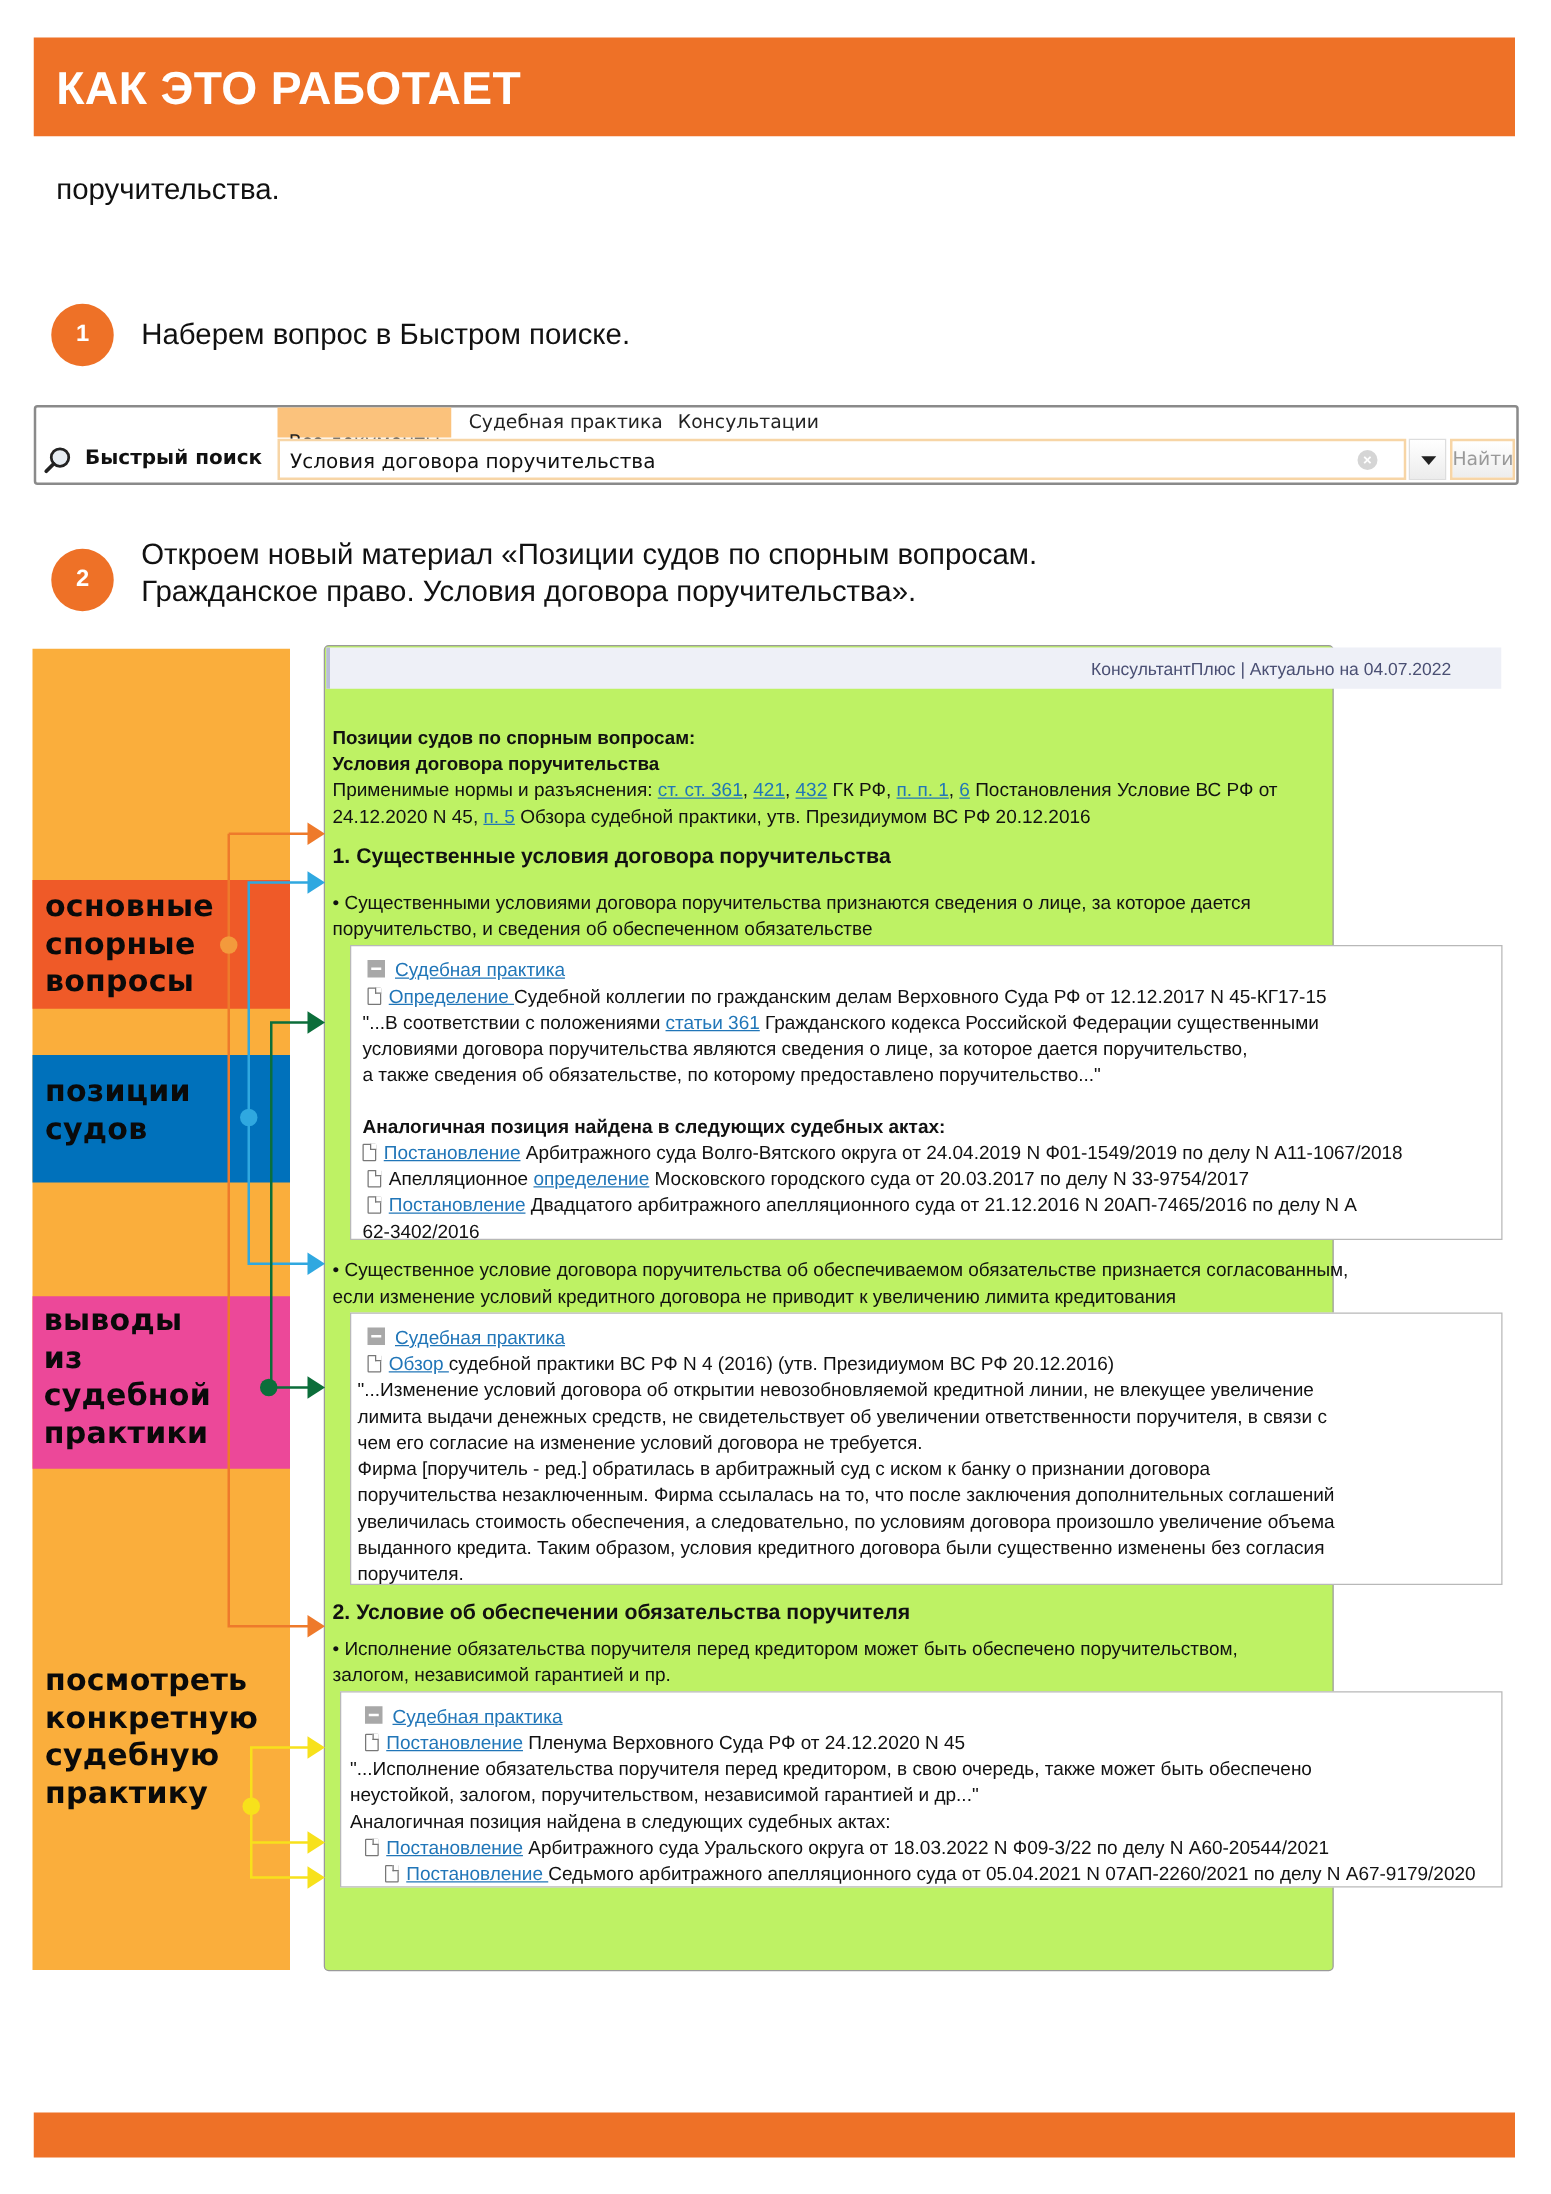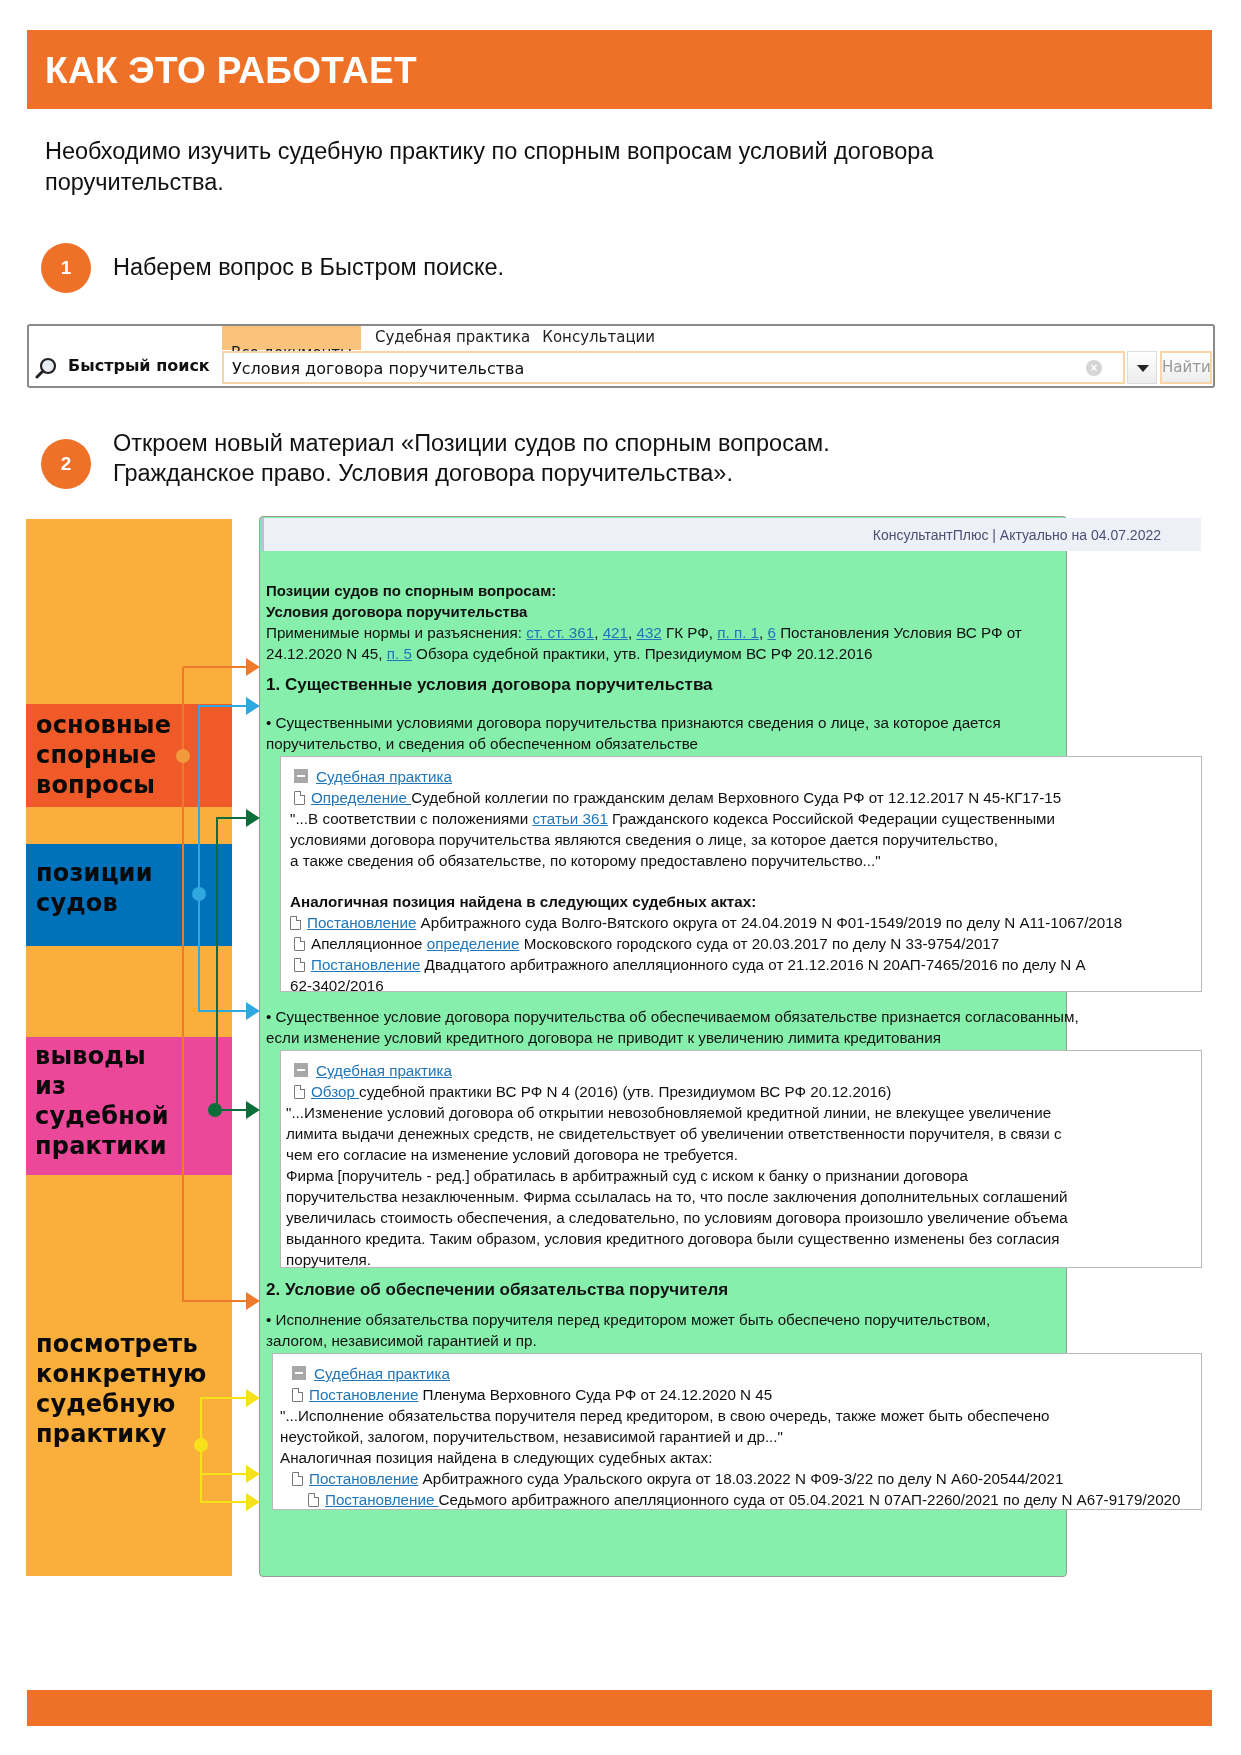--- a/index.html
+++ b/index.html
@@ -29,21 +29,21 @@
   .qs-drop { position: absolute; left: 1098px; top: 25px; width: 30px; height: 33px; border: 1px solid #ddd; background: linear-gradient(#ffffff, #ececec); }
   .qs-drop::after { content: ""; position: absolute; left: 9px; top: 13px; border-left: 6px solid transparent; border-right: 6px solid transparent; border-top: 7px solid #222; }
   .qs-find { position: absolute; left: 1131px; top: 25px; width: 52px; height: 33px; border: 2px solid #f7d5a6; background: linear-gradient(#ffffff, #ededed); font-family: "DejaVu Sans", sans-serif; font-size: 15px; color: #999; text-align: center; line-height: 29px; }
 
   
   .legend { position: absolute; left: 26px; top: 519px; width: 206px; height: 1057px; background: #faae3c; }
   .legend-block { position: absolute; left: 0; width: 206px; }
   .legend-label { position: absolute; left: 10px; font-family: "DejaVu Sans", sans-serif; font-weight: bold; font-size: 24px; line-height: 30px; color: #0a0a0a; letter-spacing: 0.2px; }
 
   
-  .doc { position: absolute; left: 259px; top: 516px; width: 808px; height: 1061px; border: 1.5px solid #9a9a9a; border-radius: 4px; background: #86efac; }
+  .doc { position: absolute; left: 259px; top: 516px; width: 808px; height: 1061px; border: 1.5px solid #9a9a9a; border-radius: 4px; background: #bef264; }
   .doc-head { position: absolute; left: 1px; top: 1px; width: 940px; height: 33px; background: #eef0f7; border-left: 3px solid #b9bfd8; }
   .doc-head span { position: absolute; right: 40px; top: 9px; font-size: 14px; color: #4a4f73; }
   .doc-body { position: absolute; left: 6px; top: 50px; width: 940px; font-size: 15.2px; line-height: 21px; color: #111; }
   .t { position: absolute; left: 0; white-space: nowrap; }
   .b { font-weight: bold; }
   a, .lnk { color: #2176b8; text-decoration: underline; }
   .h1d { font-weight: bold; font-size: 15px; }
   .h2d { font-weight: bold; font-size: 17px; }
   .box { position: absolute; border: 1.5px solid #b8b8b8; background: #fff; }
   .minus { display: inline-block; width: 14px; height: 14px; background: #a8a8a8; position: relative; vertical-align: -1px; margin-right: 8px; }
@@ -55,21 +55,20 @@
   svg.connectors { position: absolute; left: 0; top: 0; pointer-events: none; }
 </style>
 </head>
 <body>
 
 <div class="title-bar">
   <h1>КАК ЭТО РАБОТАЕТ</h1>
 </div>
 
 <div class="intro">
-  <div>Необходимо изучить судебную практику по спорным вопросам условий договора</div>
   <div>поручительства.</div>
 </div>
 
 <div class="step" style="top:243px;">
   <div class="step-num" style="left:0;top:0;">1</div>
   <div class="step-text" style="top:9px;">Наберем вопрос в Быстром поиске.</div>
 </div>
 
 <div class="qs">
   <svg class="qs-icon" viewBox="0 0 24 24">
@@ -128,21 +127,21 @@
   </div>
 </div>
 
 <div class="doc">
   <div class="doc-head">
     <span>КонсультантПлюс | Актуально на 04.07.2022</span>
   </div>
   <div class="doc-body">
     <div class="t h1d" style="top:13px;">Позиции судов по спорным вопросам:</div>
     <div class="t h1d" style="top:34px;">Условия договора поручительства</div>
-    <div class="t" style="top:55px;"><span>Применимые нормы и разъяснения: </span><a>ст. ст. 361</a><span>, </span><a>421</a><span>, </span><a>432</a><span> ГК РФ, </span><a>п. п. 1</a><span>, </span><a>6</a><span> Постановления Условия ВС РФ от</span></div>
+    <div class="t" style="top:55px;"><span>Применимые нормы и разъяснения: </span><a>ст. ст. 361</a><span>, </span><a>421</a><span>, </span><a>432</a><span> ГК РФ, </span><a>п. п. 1</a><span>, </span><a>6</a><span> Постановления Условие ВС РФ от</span></div>
     <div class="t" style="top:76px;"><span>24.12.2020 N 45, </span><a>п. 5</a><span> Обзора судебной практики, утв. Президиумом ВС РФ 20.12.2016</span></div>
 
     <div class="t h2d" style="top:107px;">1. Существенные условия договора поручительства</div>
 
     <div class="t" style="top:145px;">• Существенными условиями договора поручительства признаются сведения о лице, за которое дается</div>
     <div class="t" style="top:166px;">поручительство, и сведения об обеспеченном обязательстве</div>
 
     <div class="box" style="left:14px;top:189px;width:922px;height:236px;"></div>
     <div class="t" style="left:28px;top:199px;"><span class="minus"></span><a>Судебная практика</a></div>
     <div class="t" style="left:28px;top:220px;"><span class="docico"></span><a>Определение </a><span>Судебной коллегии по гражданским делам Верховного Суда РФ от 12.12.2017 N 45-КГ17-15</span></div>

